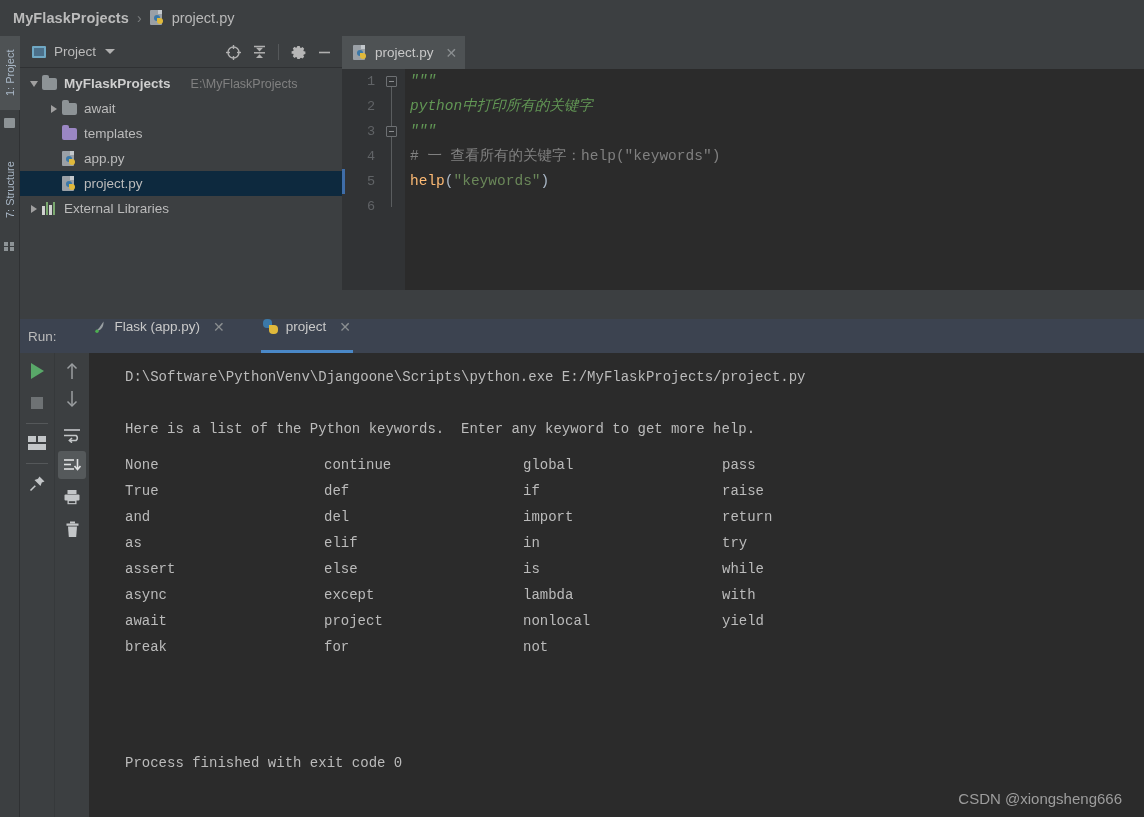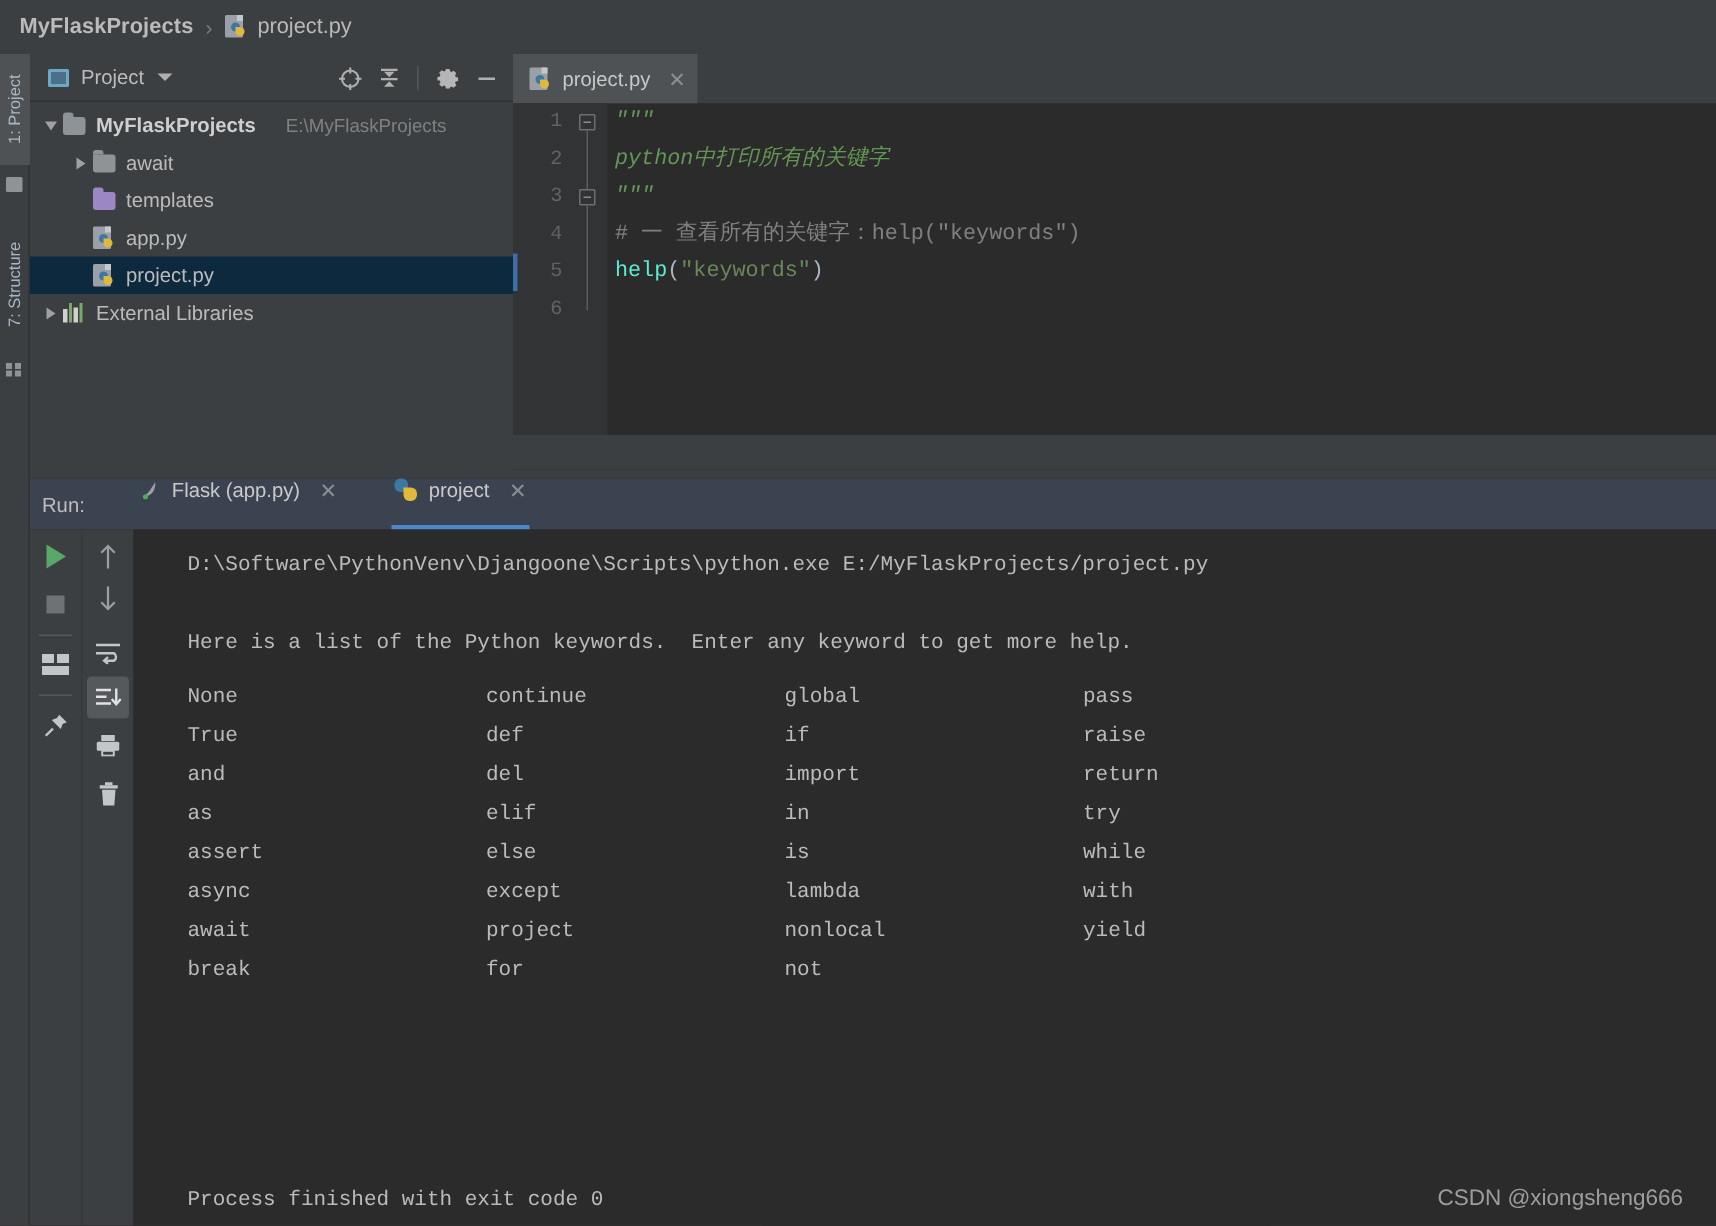--- a/index.html
+++ b/index.html
@@ -113,21 +113,21 @@
     font-family: "Liberation Mono", monospace; height: 25px; line-height: 25px;
   }
   .foldmark { position: absolute; left: 44px; width: 11px; height: 11px; border: 1px solid #6d7073; border-radius: 1px; background: #313335; }
   .foldmark::after { content:""; position:absolute; left: 2px; top: 4px; width: 5px; height: 1px; background: #8a8d90; }
   .foldline { position: absolute; left: 49px; width: 1px; background: #5a5d5f; }
   .caretmark { position: absolute; left: 0; width: 3px; height: 25px; background: #3f6da8; }
   .codecol { position: relative; flex: 1; padding-left: 5px; }
   .cline { height: 25px; line-height: 25px; font-family: "Liberation Mono", monospace; font-size: 14.5px; white-space: pre; }
   .c-doc { color: #629755; font-style: italic; }
   .c-cmt { color: #808080; }
-  .c-fn { color: #5eead4; font-family: Liberation Mono, monospace; }
+  .c-fn { color: #fdba74; font-family: Liberation Mono, monospace; }
   .c-lit { color: #6a8759; }
   .c-punct { color: #a9b7c6; }
 
   .gap-strip { position: absolute; left: 20px; top: 290px; width: 1124px; height: 23px; background: #3c3f41; }
 
   
   .run-panel { position: absolute; left: 20px; top: 319px; width: 1124px; height: 628px; background: #2b2b2b; }
   .run-tabbar {
     position: absolute; left: 0; top: 0; width: 1124px; height: 34px;
     background: #3c4350; display: flex; align-items: center;
@@ -460,18 +460,18 @@
           <span class="kwcell">async</span><span class="kwcell">except</span><span class="kwcell">lambda</span><span class="kwcell">with</span>
         </div>
         <div class="kwrow">
           <span class="kwcell">await</span><span class="kwcell">project</span><span class="kwcell">nonlocal</span><span class="kwcell">yield</span>
         </div>
         <div class="kwrow">
           <span class="kwcell">break</span><span class="kwcell">for</span><span class="kwcell">not</span><span class="kwcell"></span>
         </div>
       </div>
 
-      <div class="cout" style="left:36px; top:397px;margin-top:37px;">Process finished with exit code 0</div>
+      <div class="cout" style="left:36px; top:397px;">Process finished with exit code 0</div>
       <div class="watermark">CSDN @xiongsheng666</div>
     </div>
   </div>
 
 </div>
 
 </body></html>

